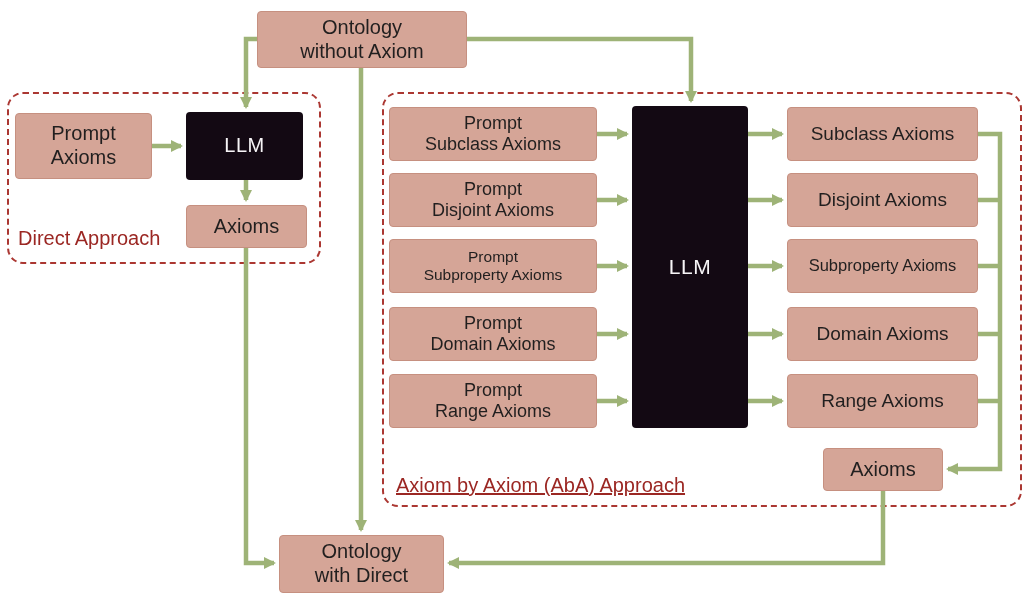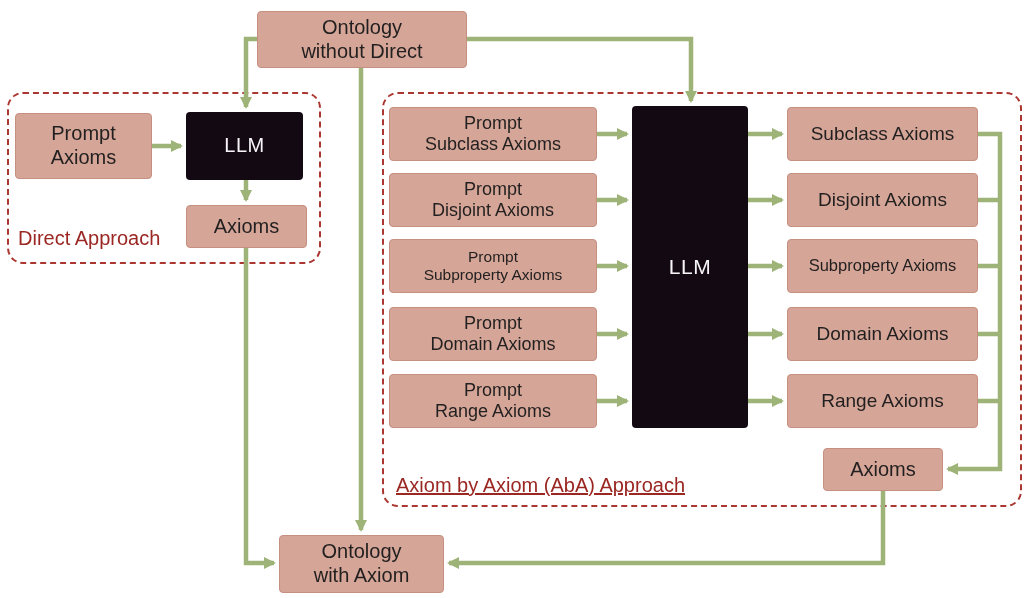--- a/index.html
+++ b/index.html
@@ -121,21 +121,21 @@
       <path d="M978,334 L1000,334"></path>
       <path d="M978,401 L1000,401"></path>
       <path d="M978,134 L1000,134 L1000,469 L948,469" marker-end="url(#ah)"></path>
 
       <path d="M883,491 L883,563 L449,563" marker-end="url(#ah)"></path>
     </g>
   </svg>
 
   <div class="box n-ontology-top">
     <span class="line">Ontology</span>
-    <span class="line">without Direct</span>
+    <span class="line">without Axiom</span>
   </div>
 
   <div class="box n-prompt-axioms">
     <span class="line">Prompt</span>
     <span class="line">Axioms</span>
   </div>
   <div class="box llm n-llm-direct">
     <span class="line">LLM</span>
   </div>
   <div class="box n-axioms-direct">
@@ -184,16 +184,16 @@
     <span class="line">Range Axioms</span>
   </div>
 
   <div class="box n-axioms-aba">
     <span class="line">Axioms</span>
   </div>
   <div class="group-label lbl-aba">Axiom by Axiom (AbA) Approach</div>
 
   <div class="box n-ontology-bottom">
     <span class="line">Ontology</span>
-    <span class="line">with Axiom</span>
+    <span class="line">with Direct</span>
   </div>
 
 </div>
 
 </body></html>

